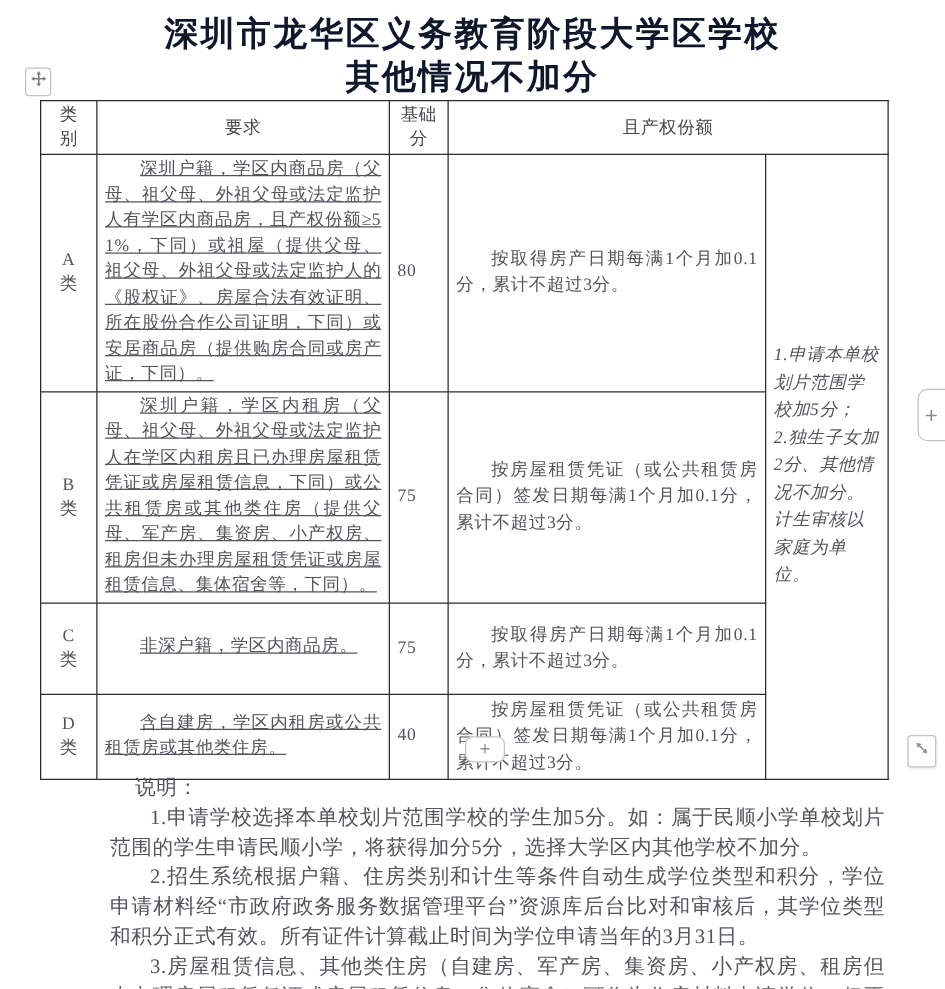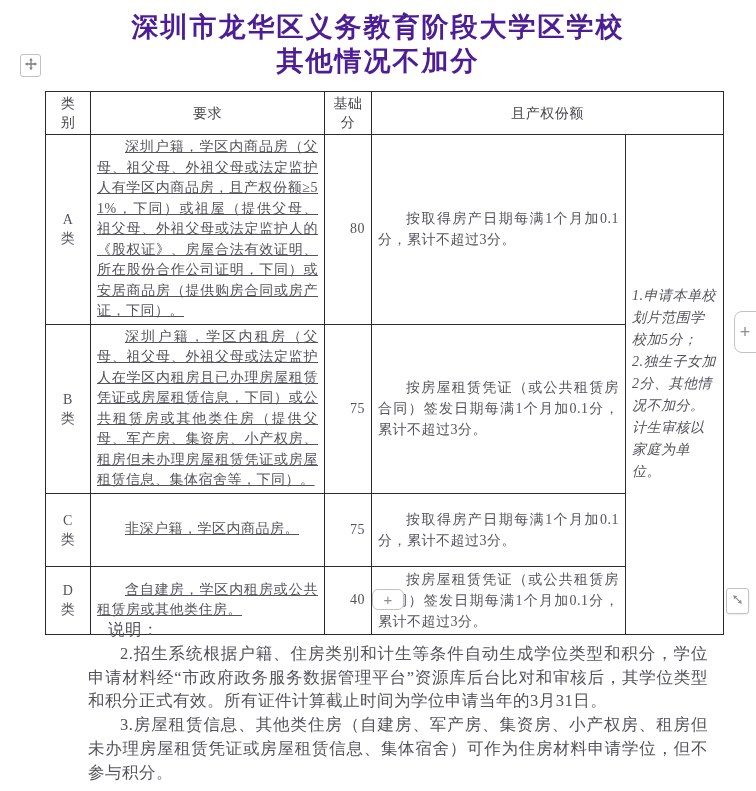--- a/index.html
+++ b/index.html
@@ -10,47 +10,46 @@
   }
   .page{position:absolute;inset:0;background:#fff;}
 
   
   .doc-title{
     position:absolute;top:10px;left:0;width:756px;
     text-align:center;
     font-family:"Liberation Sans", sans-serif;
     font-weight:bold;
     font-size:27px;line-height:34px;
-    color:#4c1d95;letter-spacing:2px;
+    color:#0f172a;letter-spacing:2px;
   }
 
   
   table.score-table{
-    position:absolute;left:45px;top:80px;
+    position:absolute;left:32px;top:80px;
     border-collapse:collapse;table-layout:fixed;
     color:#53535b;
-    margin-top:11px;
   }
   table.score-table td{
     border:1px solid #2b2b2b;
     vertical-align:middle;
     padding:2px 6px;
     font-size:14px;
     letter-spacing:0.5px;
     word-break:break-all;
   }
   .r-h{height:40px}.r-a{height:168px}.r-b{height:162px}.r-c{height:73px}.r-d{height:67px}
   td.hcell{text-align:center;color:#45454d;font-size:15px;line-height:19px;}
   .vstack{display:inline-block;word-break:break-all;text-align:center;line-height:19px;}
   .w1{width:16px}.w2{width:32px}
   td.catcell{text-align:center;font-size:15px;}
   td.reqcell{
     text-align:justify;text-indent:2em;line-height:20.5px;padding:2px 7px;font-size:13.8px;text-decoration:underline;
   }
-  td.basecell{text-align:right;font-size:16px;letter-spacing:0;}
+  td.basecell{text-align:left;font-size:16px;letter-spacing:0;}
   td.bonuscell{
     text-align:justify;text-indent:2em;line-height:21px;padding:2px 8px;font-size:14px;
   }
   td.sharedcell{
     padding:3px 5px;font-size:13.5px;line-height:22px;vertical-align:middle;font-style:italic;
   }
   td.sharedcell .shared-item{text-align:left;}
 
   
   .notes{
@@ -151,17 +150,18 @@
       <svg width="13" height="13" viewBox="0 0 24 24">
         <path d="M7 7 L17 17" stroke="#8d8d8d" stroke-width="2" fill="none"></path>
         <path d="M4 4 L11.5 5.8 L5.8 11.5 Z" fill="#8d8d8d"></path>
         <path d="M20 20 L12.5 18.2 L18.2 12.5 Z" fill="#8d8d8d"></path>
       </svg>
     </span>
   </div>
 
   <div class="notes">
     <div class="note-label">说明：</div>
+    <div class="note-item">1.申请学校选择本单校划片范围学校的学生加5分。如：属于民顺小学单校划片范围的学生申请民顺小学，将获得加分5分，选择大学区内其他学校不加分。</div>
     <div class="note-item">2.招生系统根据户籍、住房类别和计生等条件自动生成学位类型和积分，学位申请材料经“市政府政务服务数据管理平台”资源库后台比对和审核后，其学位类型和积分正式有效。所有证件计算截止时间为学位申请当年的3月31日。</div>
     <div class="note-item">3.房屋租赁信息、其他类住房（自建房、军产房、集资房、小产权房、租房但未办理房屋租赁凭证或房屋租赁信息、集体宿舍）可作为住房材料申请学位，但不参与积分。</div>
   </div>
 
 </div>
 
 </body></html>

